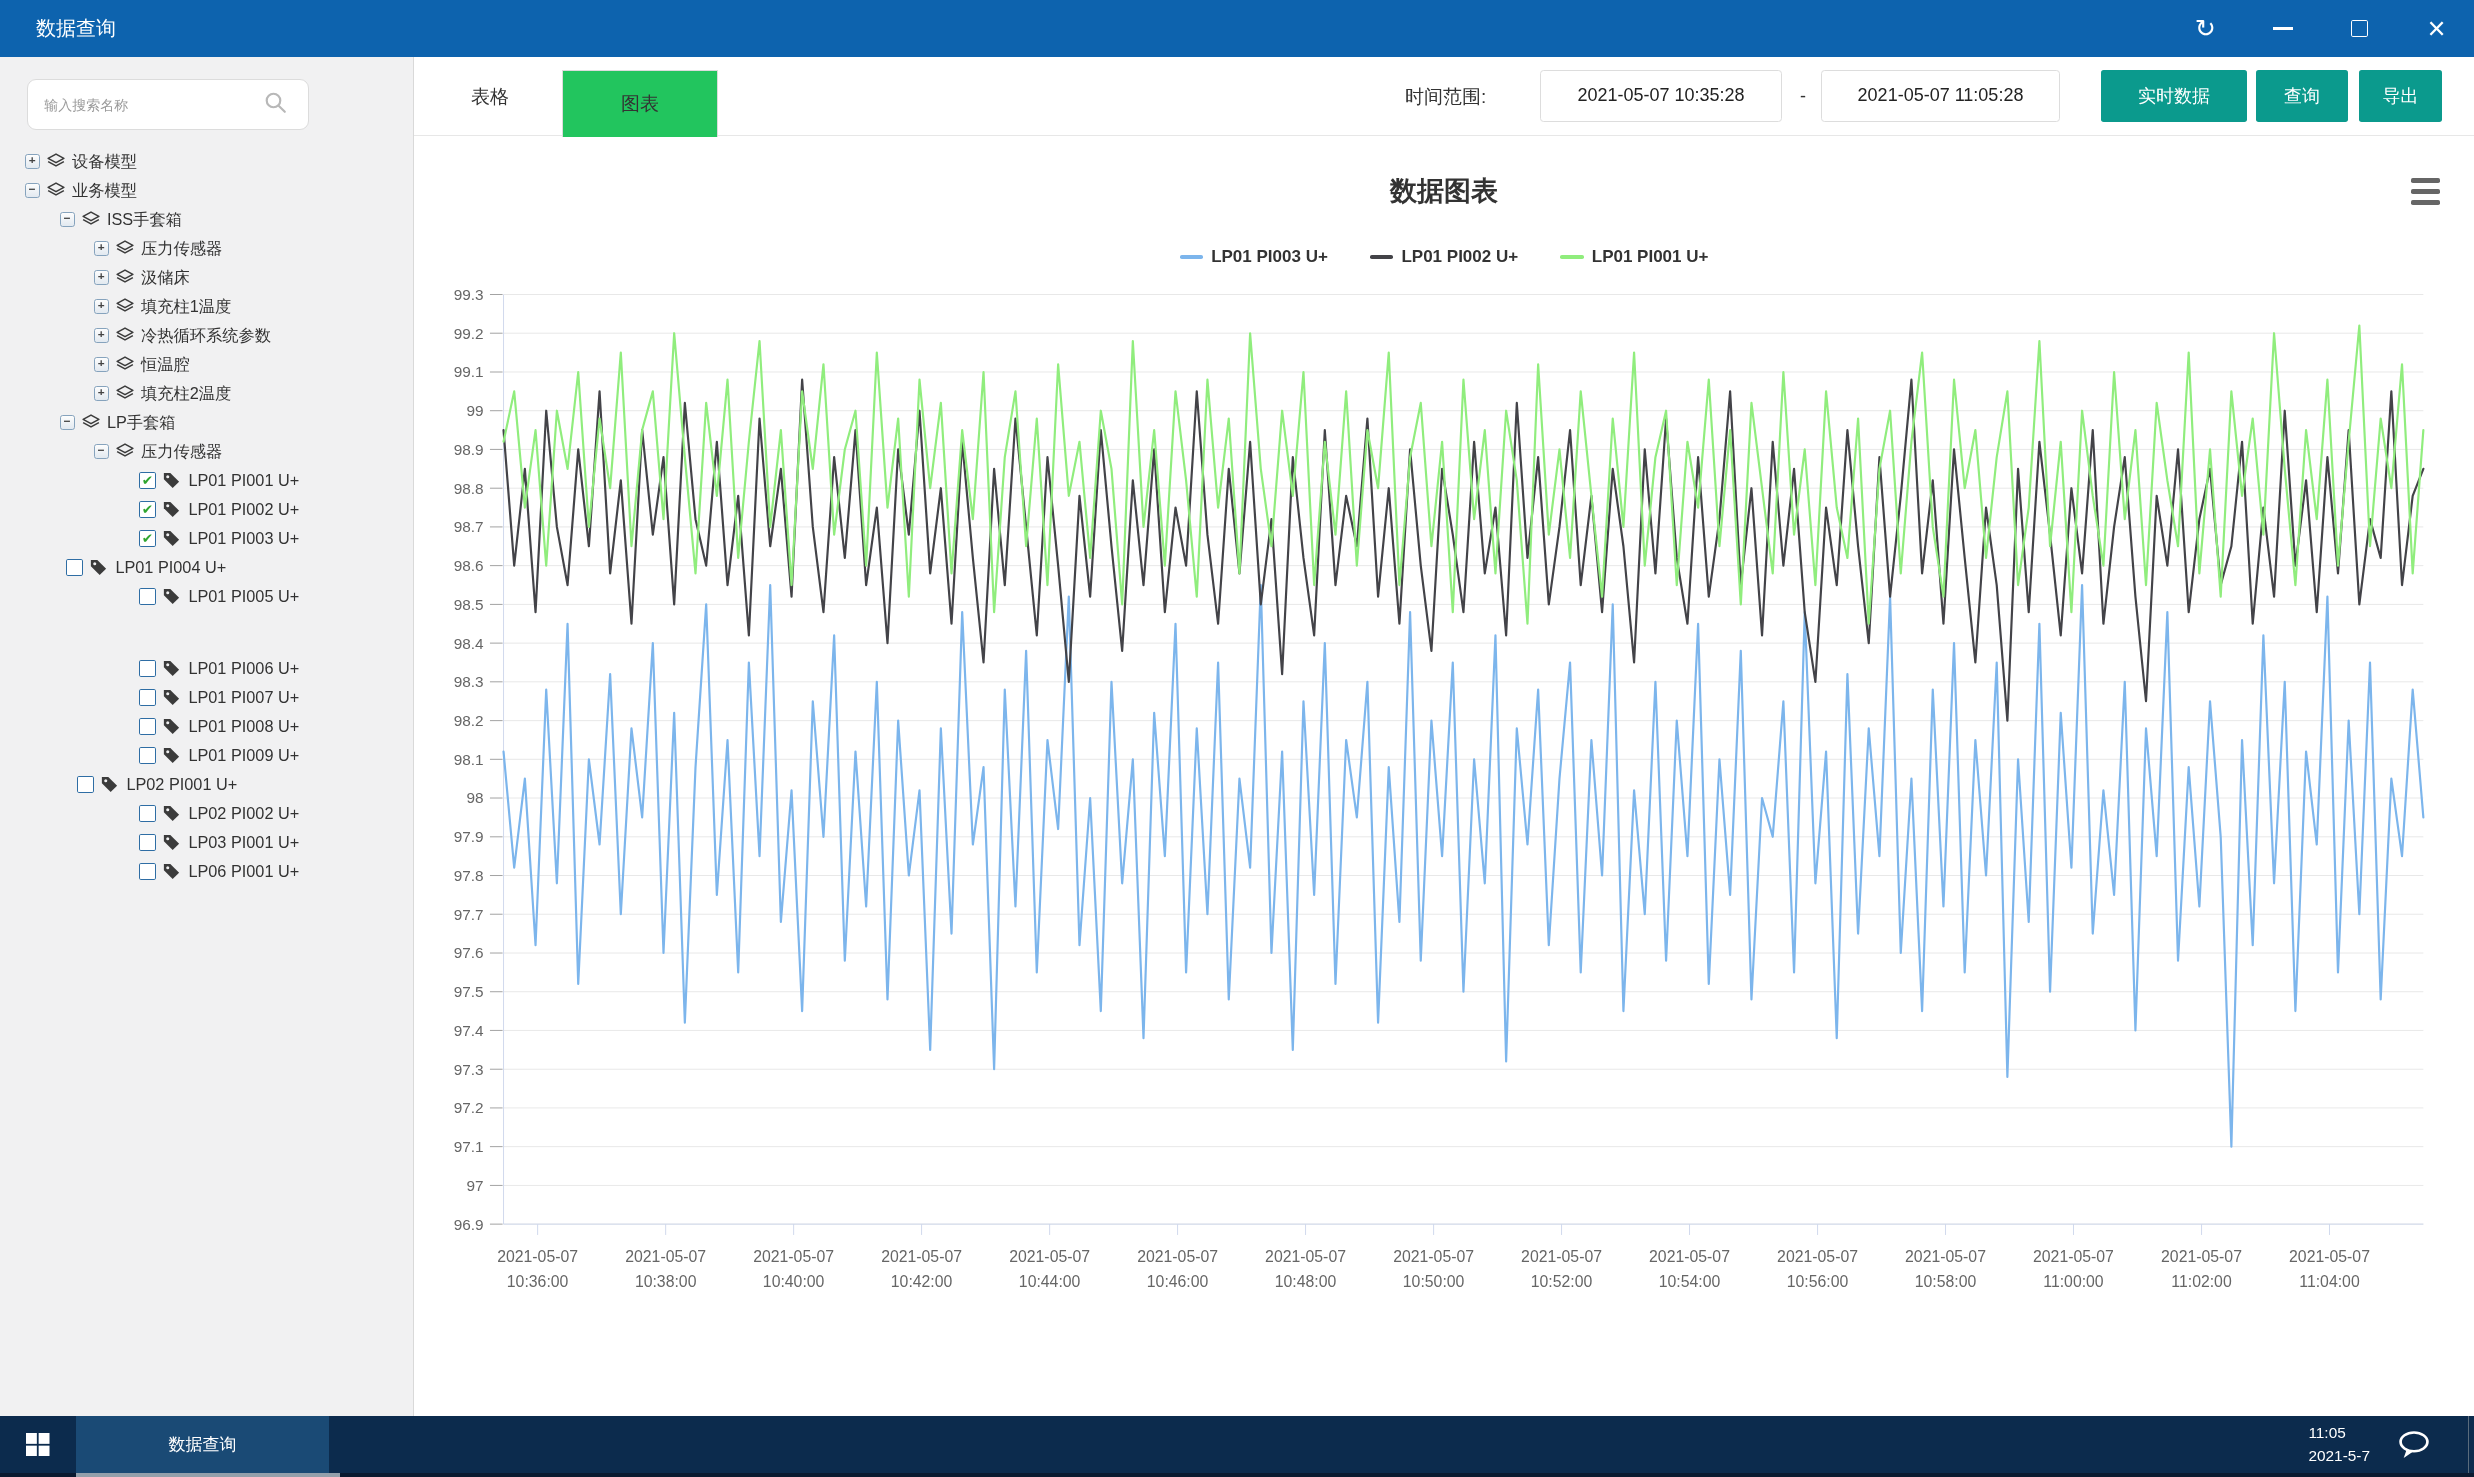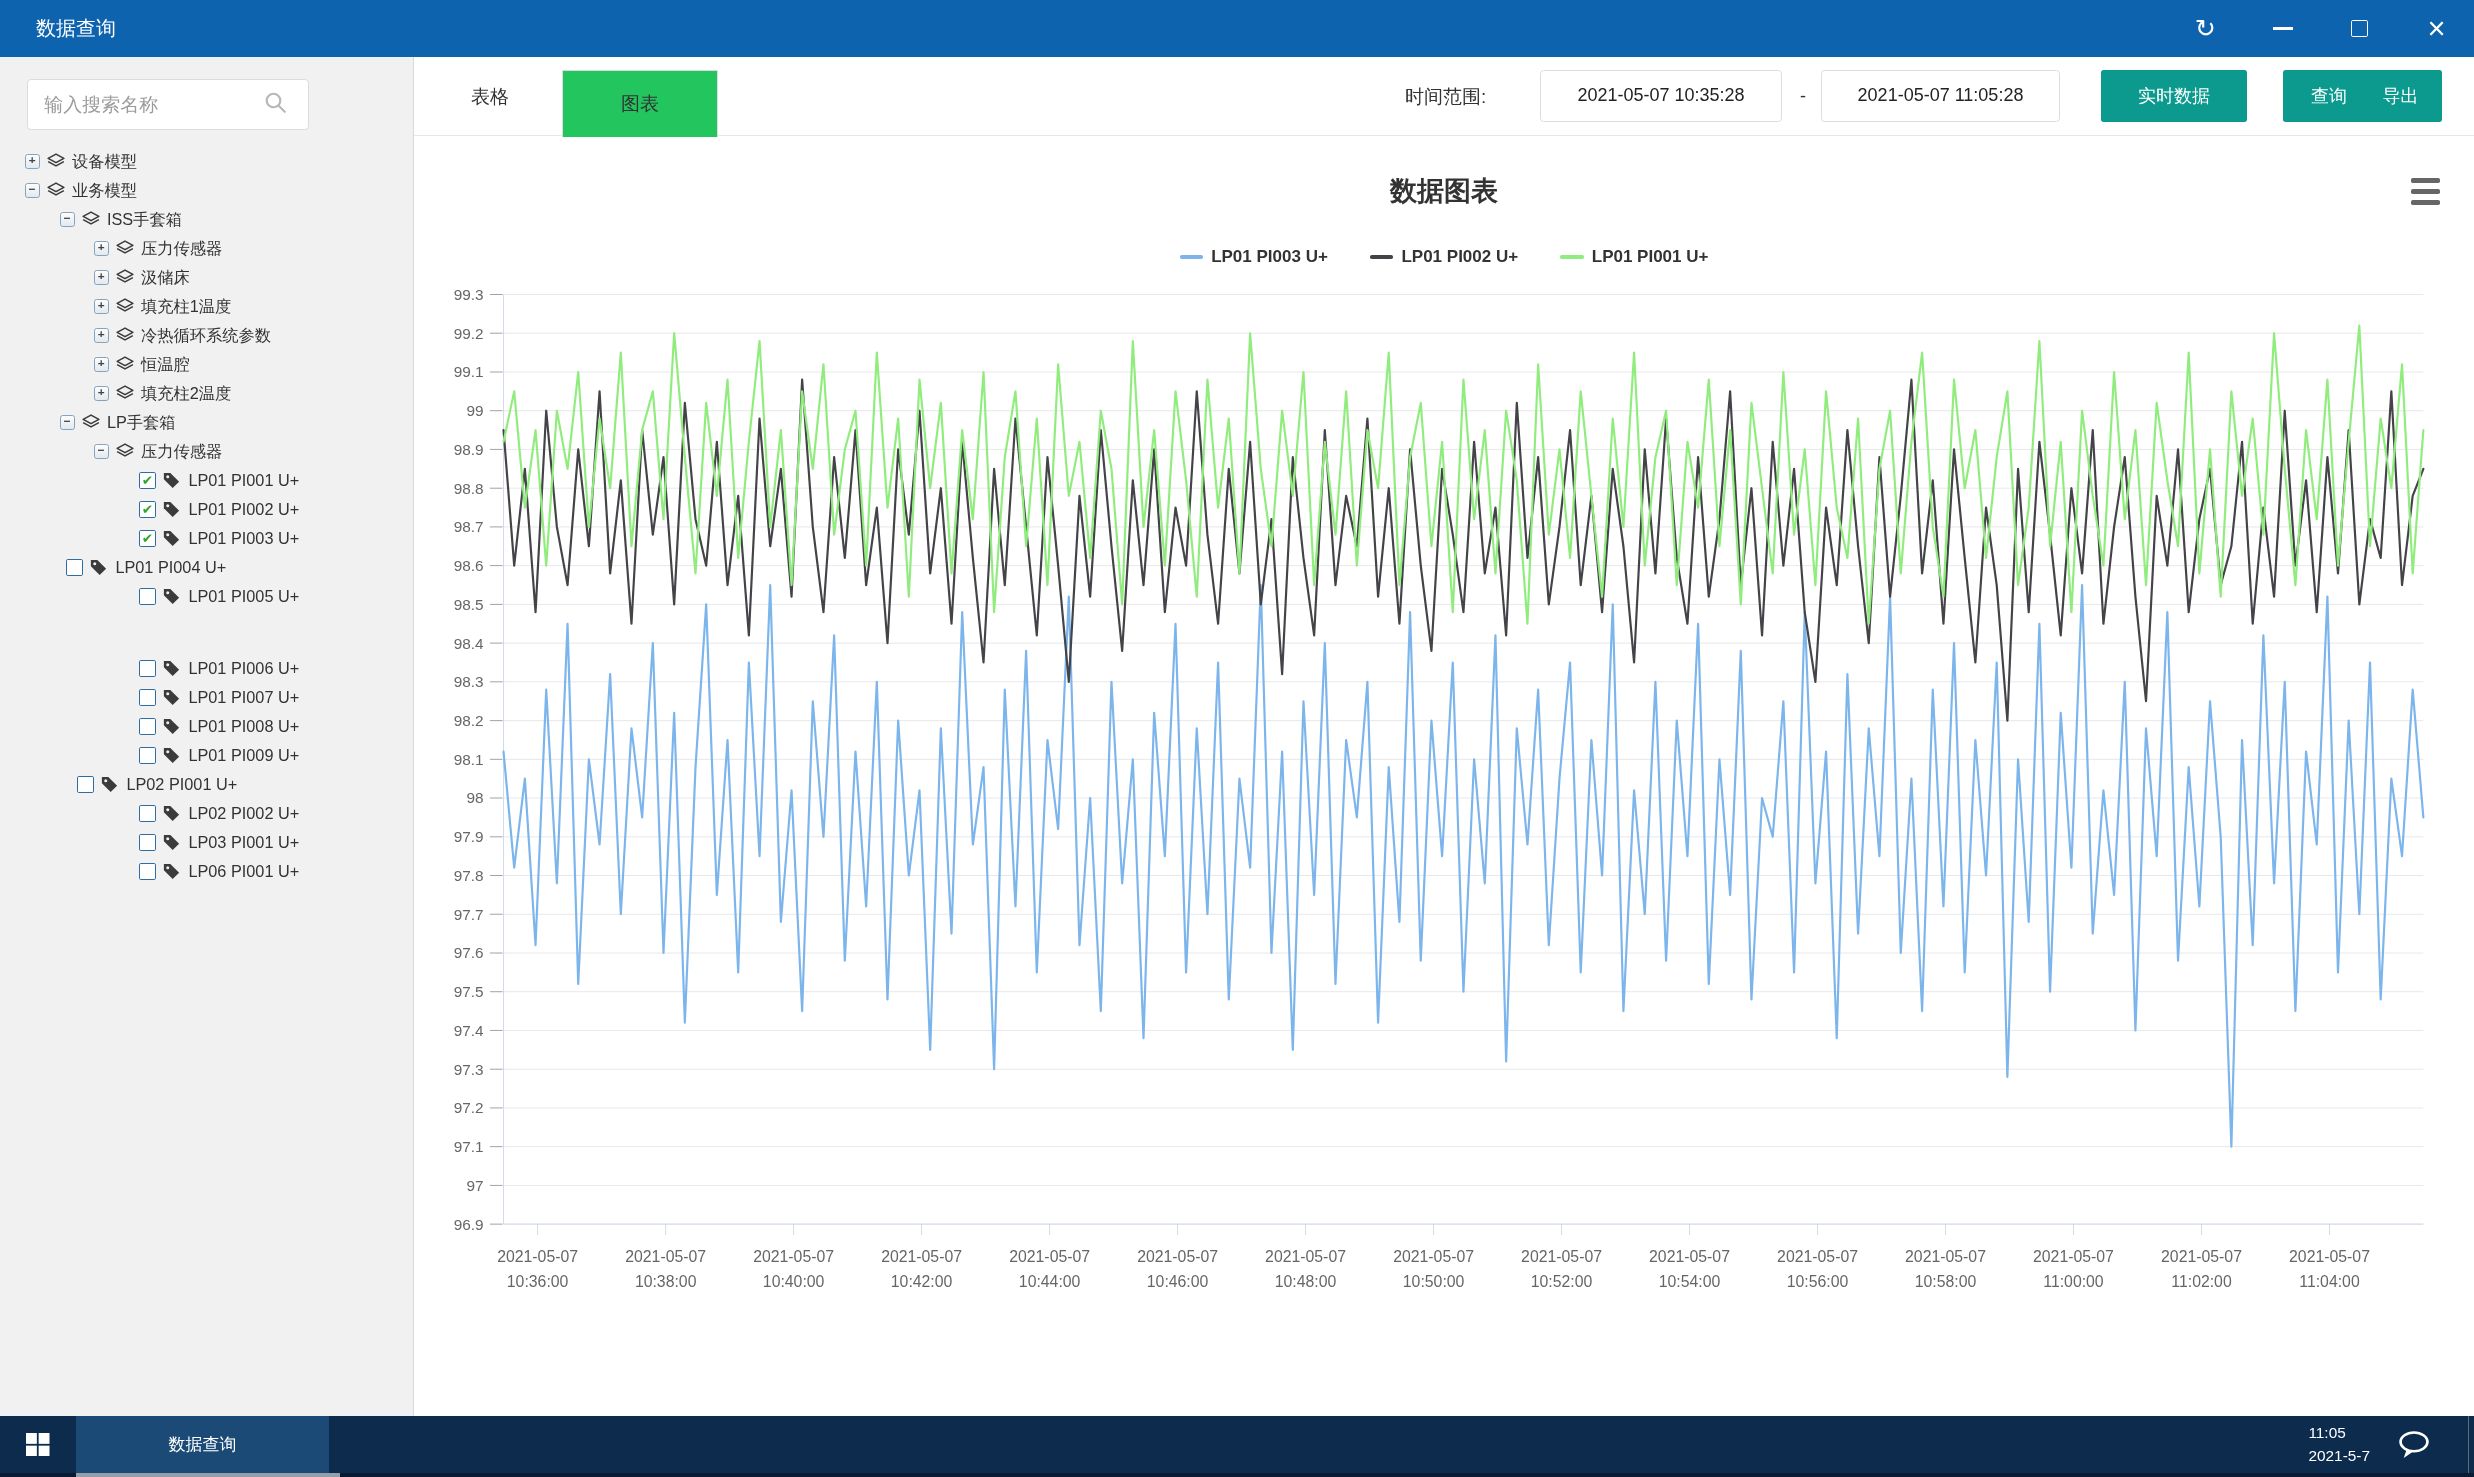--- a/index.html
+++ b/index.html
@@ -12,21 +12,21 @@
   .app-title{position:absolute;left:36px;top:15.4px;font-size:20px;color:#fff;}
   .win-btns{position:absolute;right:0;top:0;height:57px;display:flex;}
   .win-btn{width:77px;height:57px;display:flex;align-items:center;justify-content:center;color:#fff;cursor:default;}
   .refresh-glyph{font-size:25px;line-height:25px;}
   .min-shape{display:block;width:20px;height:2.7px;background:#fff;}
   .max-shape{display:block;width:16.3px;height:16.3px;border:1.8px solid #fff;border-radius:1.8px;}
   .close-glyph{font-size:31px;line-height:27px;}
 
   
   .sidebar{position:absolute;left:0;top:57px;width:414px;height:1359px;background:#f1f1f2;border-right:0.9px solid #d9d9d9;}
-  .search{position:absolute;left:27px;top:22px;width:282px;height:51px;background:#fff;border:0.9px solid #dcdcdc;border-radius:4px;font-size:19px;padding:0 45px 0 16.3px;color:#0369a1;font-family:inherit;}
+  .search{position:absolute;left:27px;top:22px;width:282px;height:51px;background:#fff;border:0.9px solid #dcdcdc;border-radius:9px;font-size:14px;padding:0 45px 0 16.3px;color:#0369a1;font-family:inherit;}
   .search::placeholder{color:#9b9b9b;}
   .search-icon{position:absolute;left:264px;top:34px;width:23.5px;height:23.5px;}
   .tree{position:absolute;left:0;top:90px;width:414px;}
   .tree-row{height:29px;display:flex;align-items:center;font-size:16.3px;color:#333;white-space:nowrap;}
   .expander{flex:0 0 auto;width:14.5px;height:14.5px;border:0.9px solid #86a3bd;border-radius:2.7px;background:linear-gradient(#fdfdfd,#e2e9f0);font-size:11.8px;line-height:11.8px;text-align:center;color:#444;font-weight:bold;margin-right:7.2px;}
   .cb{flex:0 0 auto;width:17px;height:17px;border:0.9px solid #2e6da4;border-radius:1.8px;background:#fff;font-size:13.6px;line-height:15.4px;text-align:center;color:#2fa52f;font-weight:bold;margin-right:7.2px;}
   .nicon{flex:0 0 auto;width:18px;height:17px;margin-right:7.2px;display:inline-flex;}
 
   
   .main{position:absolute;left:414px;top:57px;width:2060px;height:1101px;background:#fff;}
@@ -34,21 +34,21 @@
   .tab{position:absolute;top:0;height:79px;display:flex;align-items:center;justify-content:center;font-size:19px;color:#333;cursor:default;}
   #tab-table{left:4.5px;width:143px;}
   #tab-chart{left:148px;width:156px;top:12.7px;height:67px;border:0.9px solid #dcdcdc;border-bottom:none;background:#22c55e;z-index:2;}
   .time-label{position:absolute;left:991px;top:0;height:79px;line-height:79px;font-size:19px;color:#333;}
   .tinput{position:absolute;top:12.7px;height:52px;border:0.9px solid #ddd;border-radius:3.6px;background:#fff;font-size:18px;color:#222;text-align:center;font-family:inherit;}
   #start-input{left:1126px;width:242px;}
   #end-input{left:1407px;width:239px;}
   .dash{position:absolute;left:1371px;top:0;width:36px;height:79px;line-height:79px;text-align:center;font-size:18px;color:#333;}
   .btn{position:absolute;top:12.7px;height:52px;background:#0b9a8d;color:#fff;border:none;border-radius:2.7px;font-size:18px;font-family:inherit;display:flex;align-items:center;justify-content:center;cursor:default;}
   #btn-rt{left:1687px;width:146px;}
-  #btn-q{left:1842px;width:92px;margin-left:27px;}
+  #btn-q{left:1842px;width:92px;}
   #btn-ex{left:1945px;width:83px;}
 
   .chart-title{position:absolute;left:0;top:116px;width:2060px;text-align:center;font-size:27px;font-weight:bold;color:#333;}
   .menu-btn{position:absolute;left:1997px;top:121px;width:31px;height:27px;display:flex;flex-direction:column;justify-content:space-between;cursor:default;}
   .hbar{width:29px;height:5.4px;background:#666;border-radius:1.8px;}
   .legend{position:absolute;left:0;top:190px;width:2060px;display:flex;justify-content:center;align-items:center;gap:42px;}
   .legend-item{display:flex;align-items:center;gap:8.1px;font-size:17px;font-weight:bold;color:#333;cursor:default;}
   .swatch{width:23.5px;height:3.6px;border-radius:1.8px;}
   #chart{position:absolute;left:0;top:79px;width:2060px;height:1281px;}
   #chart text{font-family:"Liberation Sans","DejaVu Sans",sans-serif;}

